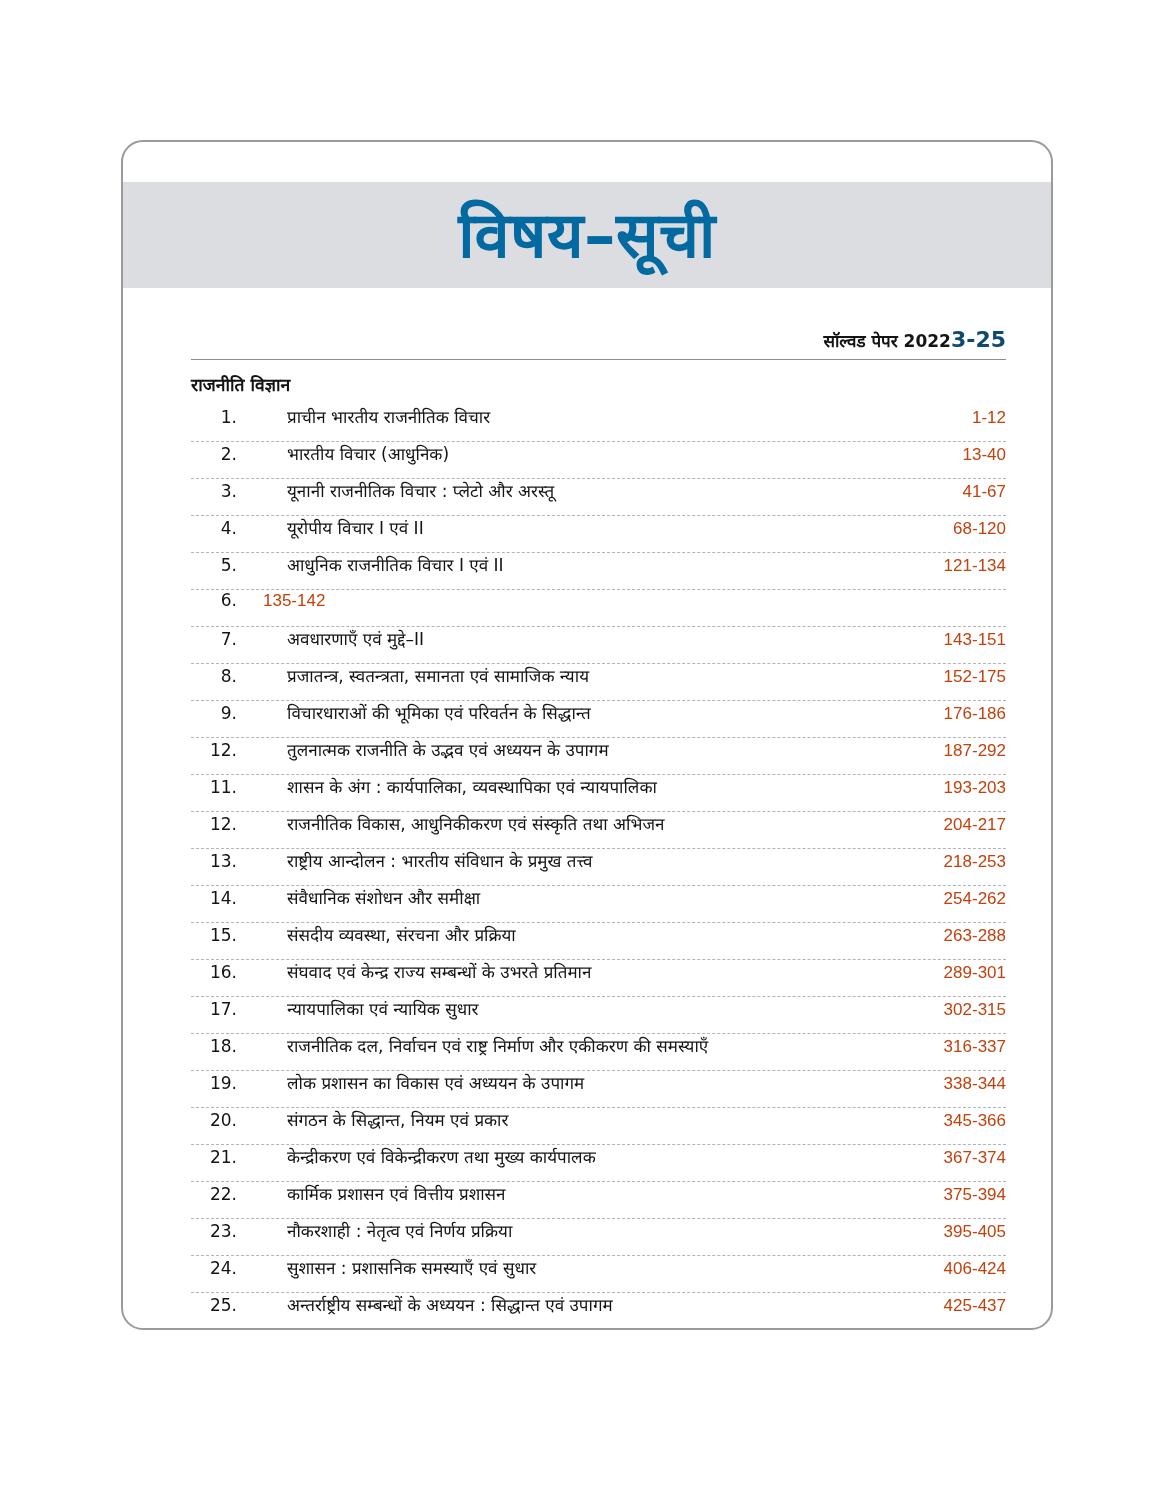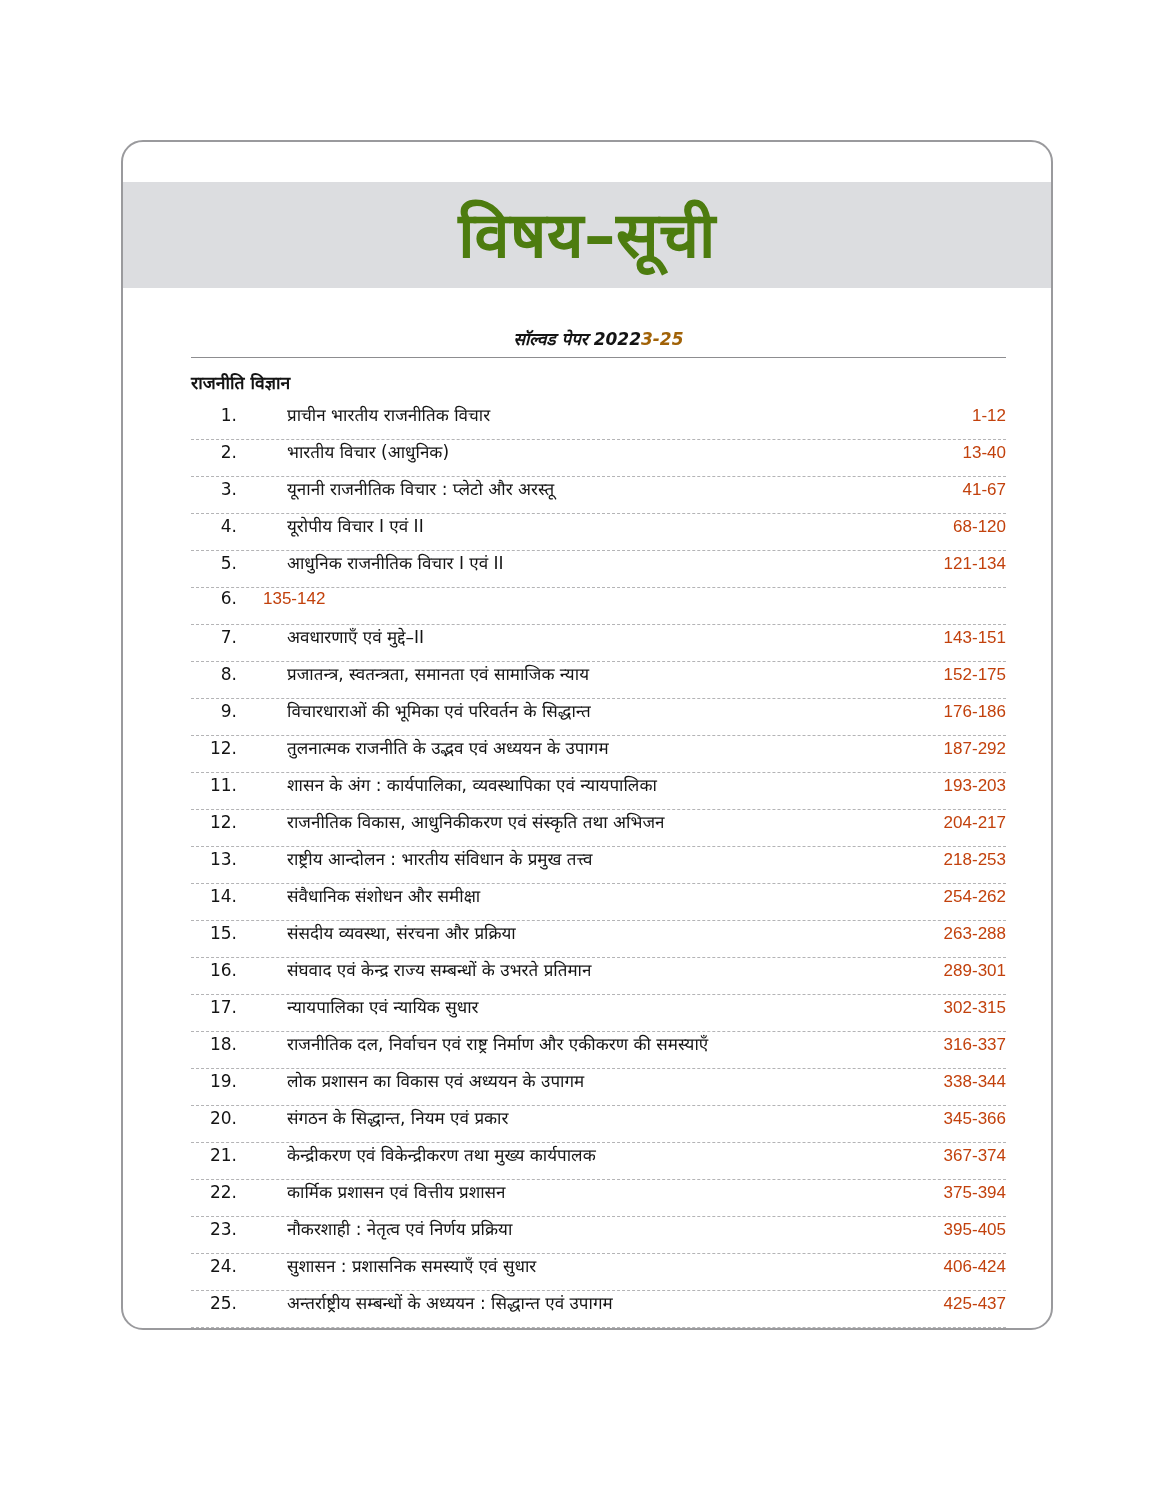--- a/index.html
+++ b/index.html
@@ -37,52 +37,51 @@
     background: #dcdde0;
     display: flex;
     align-items: center;
     justify-content: center;
   }
 
   .title-text {
     font-family: "DejaVu Sans", sans-serif;
     font-size: 63px;
     font-weight: 700;
-    color: #4d7c0f;
+    color: #0369a1;
     letter-spacing: 0.5px;
     line-height: 1;
     white-space: nowrap;
   }
 
   .content {
     position: absolute;
     left: 68px;
     top: 185px;
     right: 45px;
   }
 
   .paper-row {
     display: flex;
     align-items: baseline;
-    justify-content: center;
+    justify-content: flex-end;
     padding-bottom: 7px;
     border-bottom: 1.5px solid #8d8d90;
-    font-style: italic;
   }
   .paper-label {
     font-family: "DejaVu Sans", sans-serif;
     font-size: 17px;
     font-weight: 700;
     color: #141414;
   }
   .paper-pages {
     font-family: "DejaVu Sans", sans-serif;
-    font-size: 17px;
-    font-weight: 700;
-    color: #a16207;
+    font-size: 22px;
+    font-weight: 700;
+    color: #0c4a6e;
   }
 
   .subject-heading {
     font-family: "DejaVu Sans", sans-serif;
     font-size: 17.5px;
     font-weight: 700;
     color: #141414;
     margin-top: 12px;
     margin-bottom: 9px;
   }

